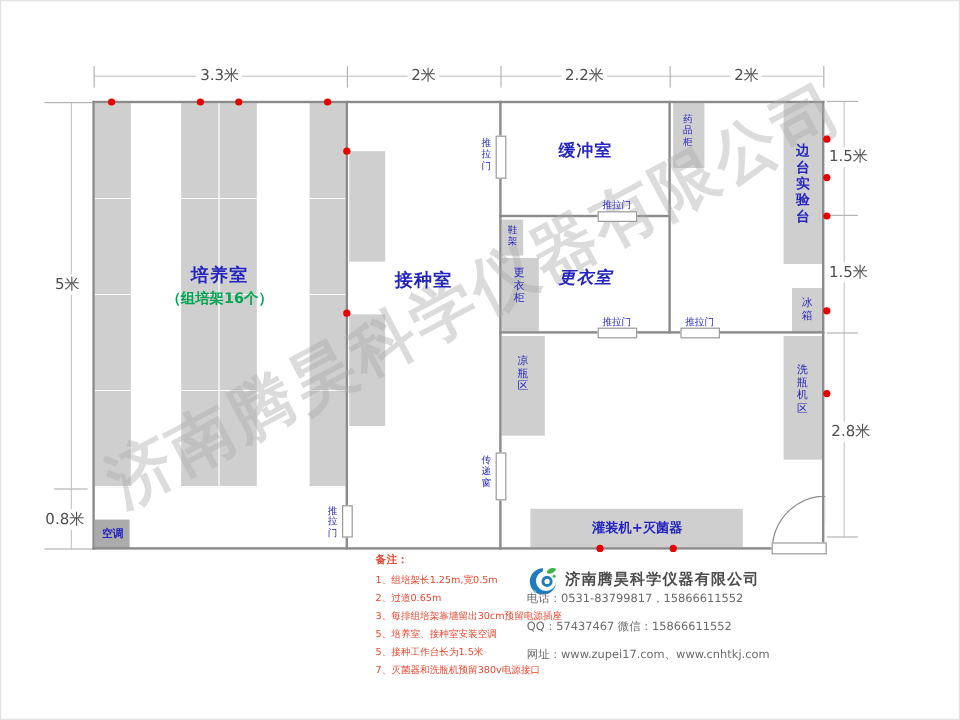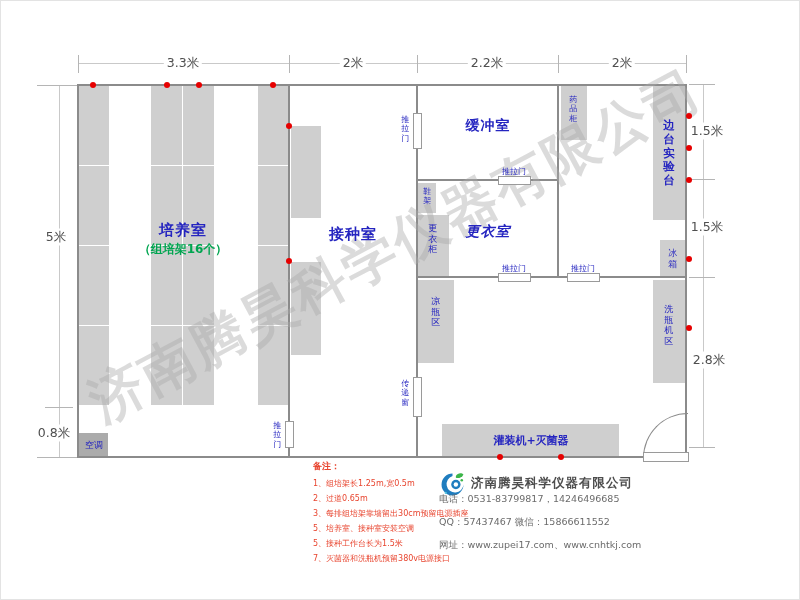--- a/index.html
+++ b/index.html
@@ -147,21 +147,21 @@
   <div class="lbl tiny center" style="left:582px;top:267px;">推拉门</div>
 
   <div class="lbl tiny vtext" style="left:422px;top:186px;">鞋架</div>
   <div class="lbl small vtext" style="left:427px;top:222px;">更衣柜</div>
   <div class="lbl small vtext" style="left:430px;top:295px;">凉瓶区</div>
   <div class="lbl tiny vtext" style="left:568px;top:94px;">药品柜</div>
   <div class="lbl benchlbl vtext" style="left:662px;top:118px;">边台实验台</div>
   <div class="lbl small vtext" style="left:667px;top:247px;">冰箱</div>
   <div class="lbl small vtext" style="left:663px;top:303px;">洗瓶机区</div>
   <div class="lbl center" style="left:530px;top:439px;font-size:11px;font-weight:bold;">灌装机+灭菌器</div>
-  <div class="lbl center" style="left:93px;top:444px;font-size:9px;font-weight:normal;">空调</div>
+  <div class="lbl center" style="left:93px;top:444px;font-size:9px;font-weight:bold;">空调</div>
 
   <div id="notes">
     <div class="ntitle">备注：</div>
     <ol>
       <li>1、组培架长1.25m,宽0.5m</li>
       <li>2、过道0.65m</li>
       <li>3、每排组培架靠墙留出30cm预留电源插座</li>
       <li>5、培养室、接种室安装空调</li>
       <li>5、接种工作台长为1.5米</li>
       <li>7、灭菌器和洗瓶机预留380v电源接口</li>
@@ -171,18 +171,18 @@
   <div id="company">
     <svg width="27" height="27" viewBox="0 0 32 32" style="position:absolute;left:0;top:2px;">
       <path d="M16 3 A13 13 0 1 0 29 16 A10 10 0 1 1 16 6 Z" fill="#1f7dbf"></path>
       <circle cx="20" cy="16" r="5.5" fill="#1f7dbf"></circle>
       <circle cx="20" cy="16" r="2.6" fill="#ffffff"></circle>
       <path d="M20 6 C22 2 27 2 29 4 C27 8 23 9 20 8 Z" fill="#3cb549"></path>
       <circle cx="27" cy="11" r="1.5" fill="#3cb549"></circle>
       <circle cx="8" cy="26" r="1.3" fill="#58c7e0"></circle>
     </svg>
     <div class="cname">济南腾昊科学仪器有限公司</div>
-    <div class="cline" style="top:24px;">电话：0531-83799817，14246496685</div>
+    <div class="cline" style="top:24px;">电话：0531-83799817，15866611552</div>
     <div class="cline" style="top:47px;">QQ：57437467    微信：15866611552</div>
     <div class="cline" style="top:70px;">网址：www.zupei17.com、www.cnhtkj.com</div>
   </div>
 
 </div>
 
 </body></html>

